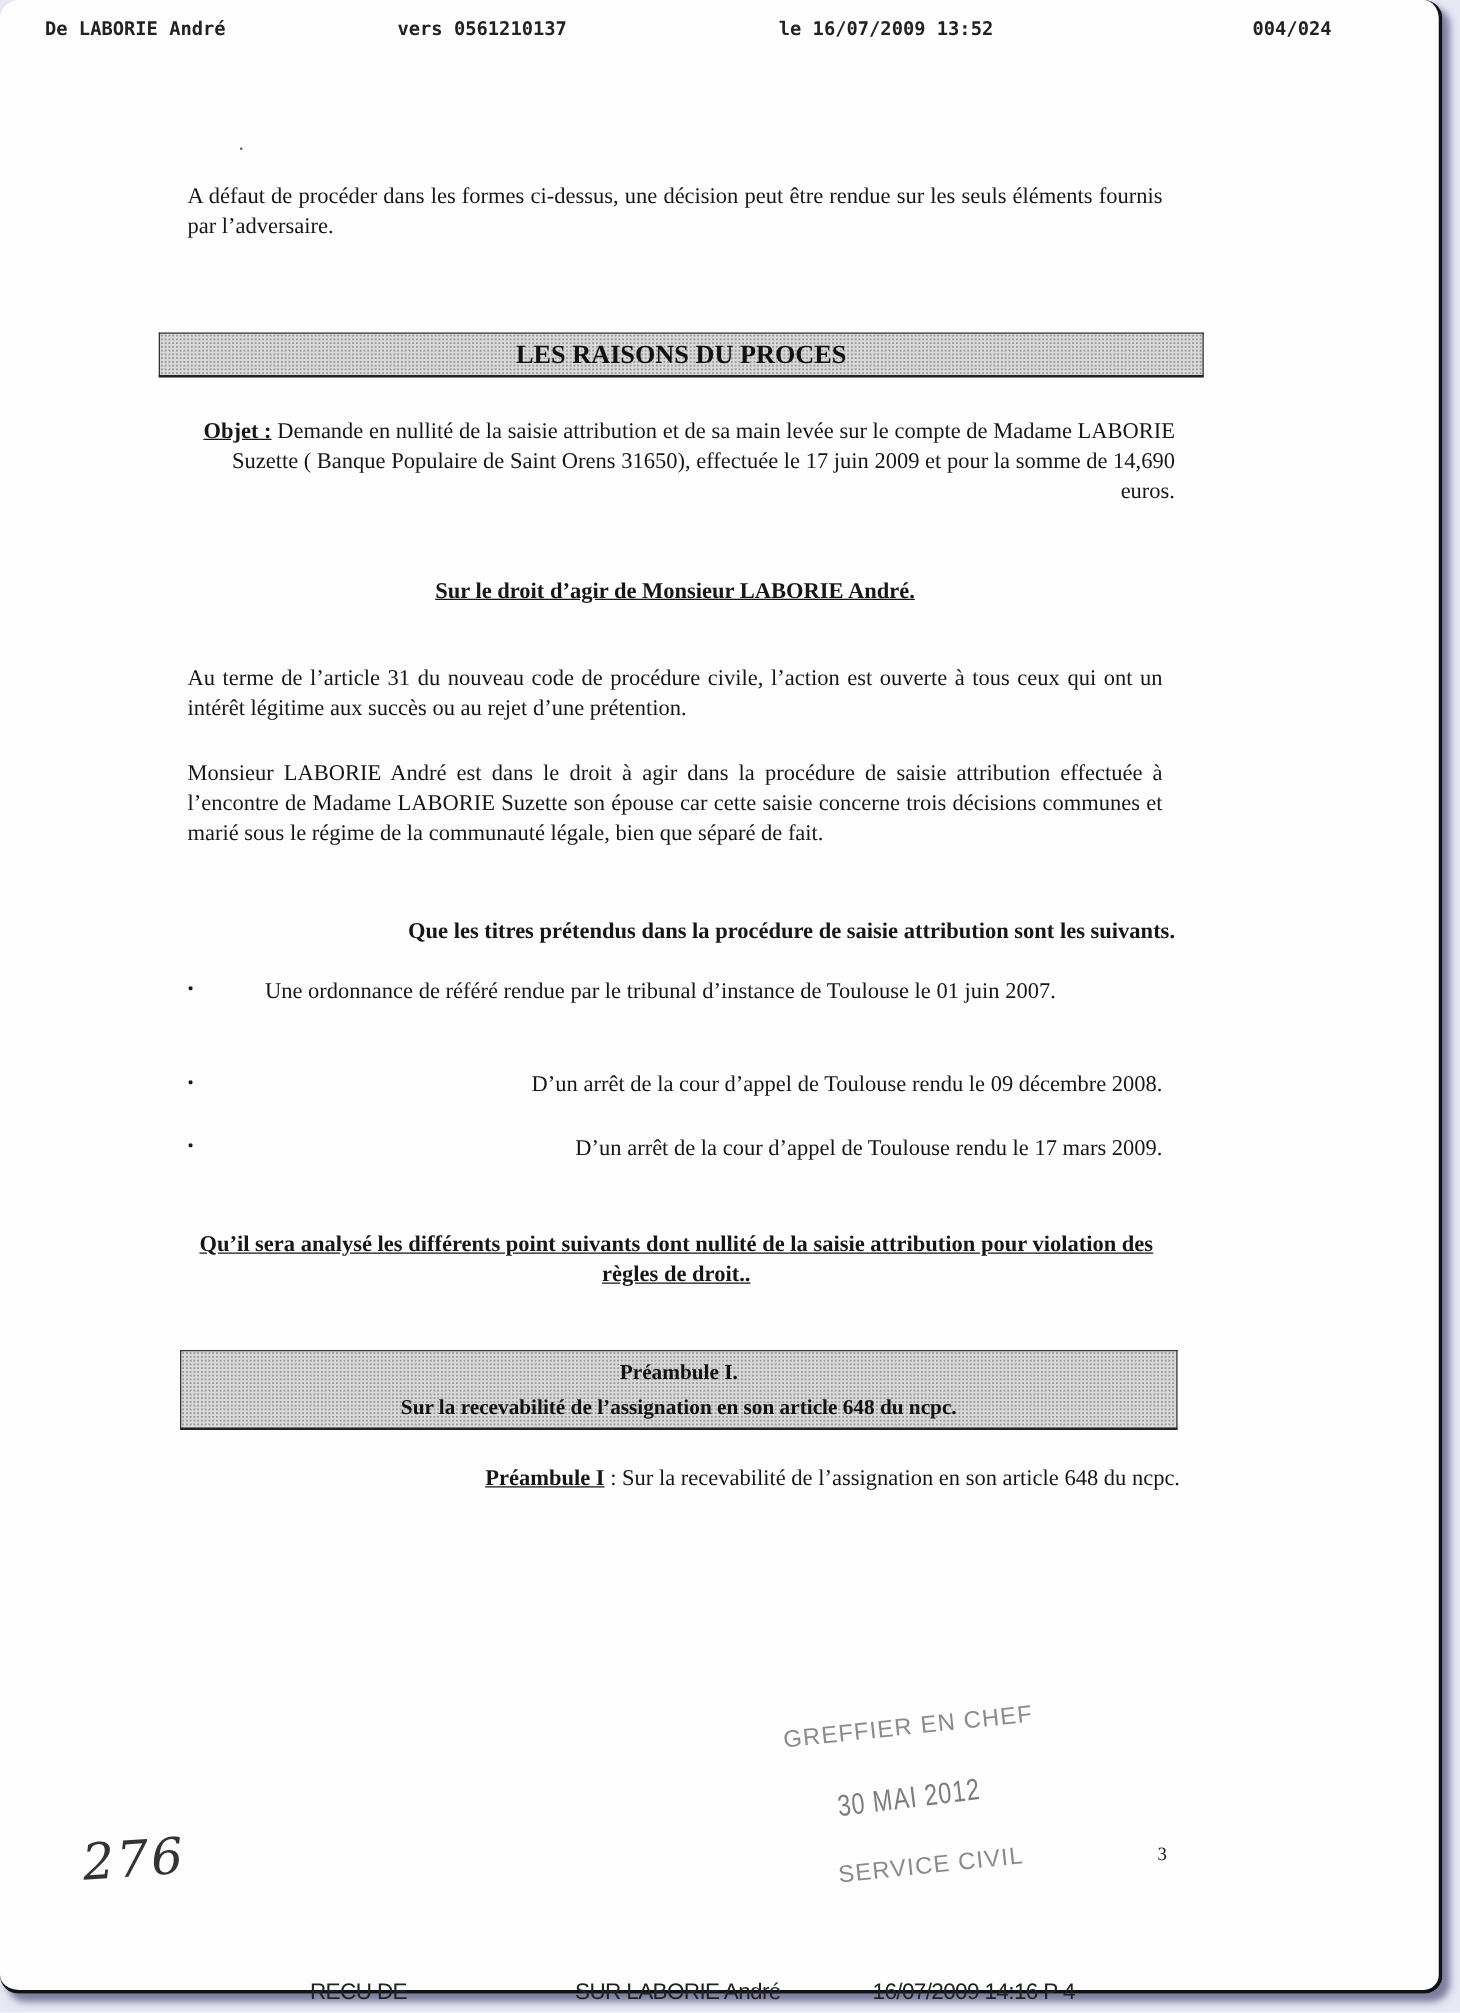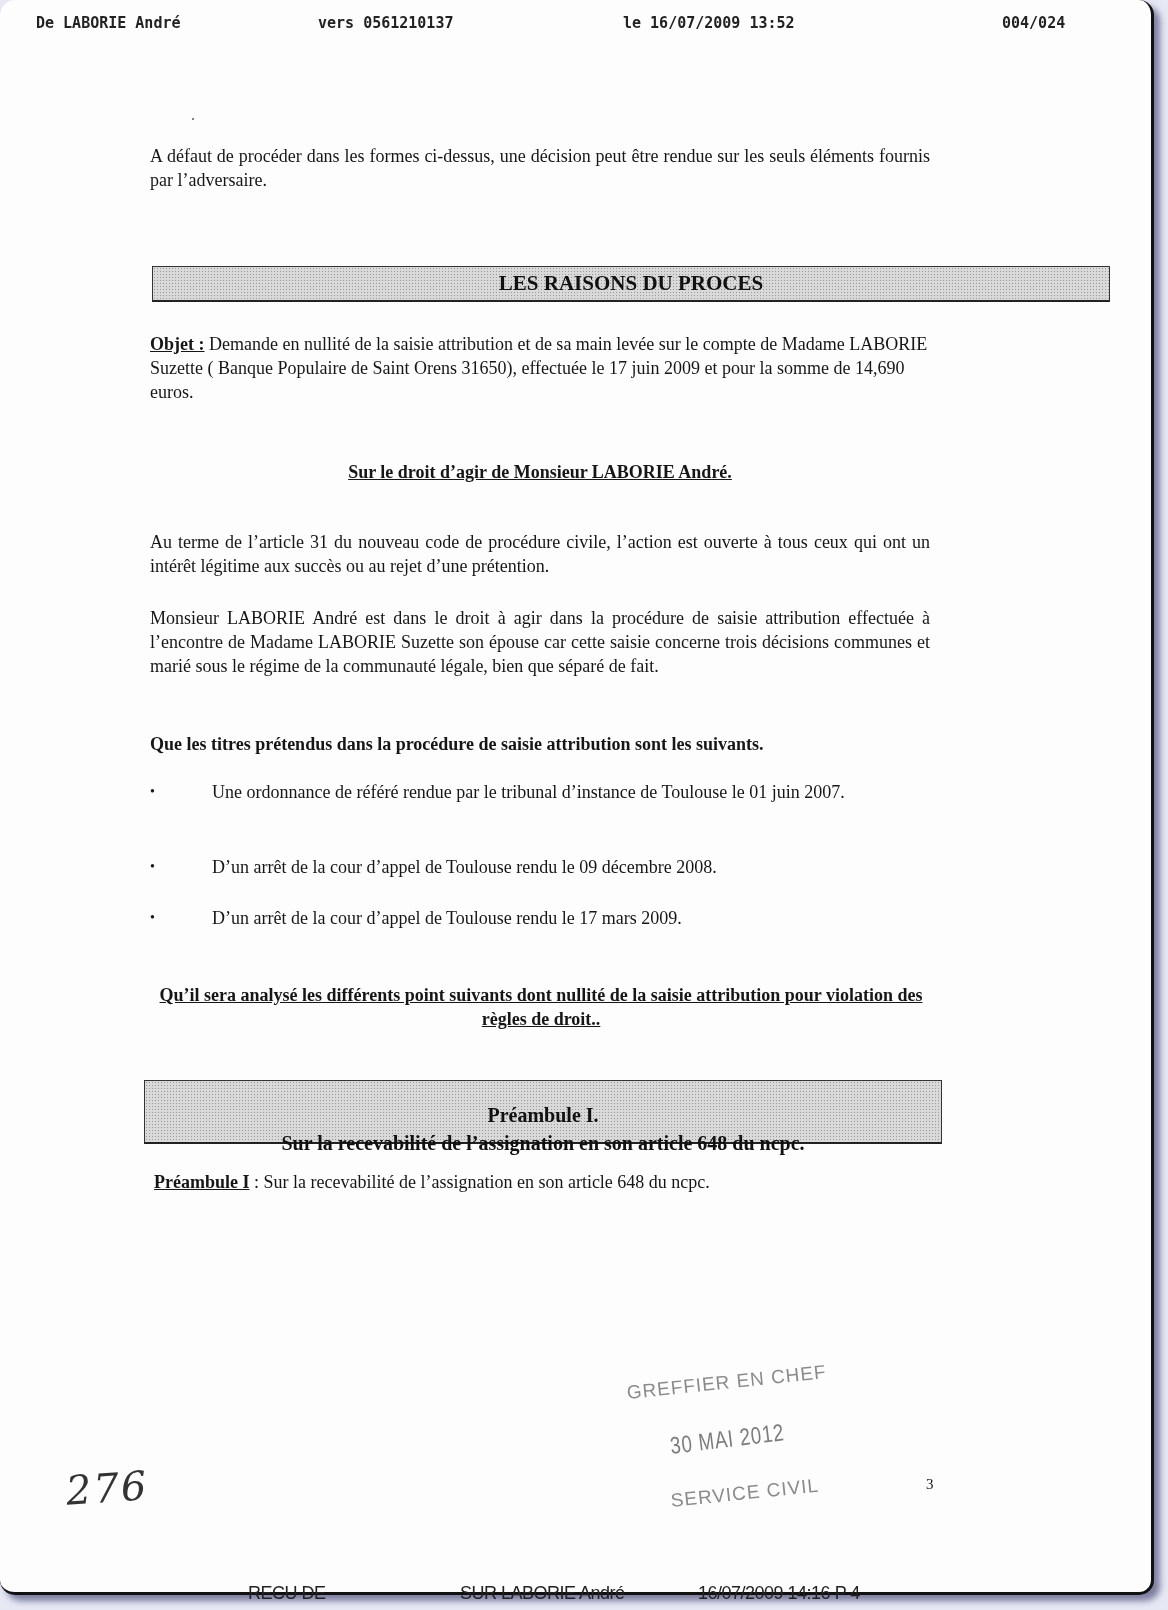--- a/index.html
+++ b/index.html
@@ -18,21 +18,21 @@
   }
   .fax-header {
     position: absolute; top: 14px; left: 0; width: 100%; height: 22px;
     font-family: "DejaVu Sans Mono", "Liberation Mono", monospace;
     font-size: 15px; font-weight: bold; color: #222;
   }
   .fax-header span { position: absolute; top: 0; white-space: nowrap; }
   .txt {
     position: absolute;
     font-family: "Liberation Serif", "DejaVu Serif", serif;
-    font-size: 18px; color: #161616; line-height: 24px;
+    font-size: 18px; color: #161616; line-height: 24px; text-align: right;
   }
   .just { text-align: justify; text-align-last: left; }
   .b { font-weight: bold; }
   .u { text-decoration: underline; }
   .box {
     position: absolute; box-sizing: border-box;
     border: 1.5px solid #333;
     border-bottom: 2px solid #222;
     background-color: #d9d9d9;
     background-image: radial-gradient(#9a9a9a 0.6px, transparent 0.8px);
@@ -67,21 +67,21 @@
     <span style="left:36px">De LABORIE André</span>
     <span style="left:318px">vers 0561210137</span>
     <span style="left:623px">le 16/07/2009 13:52</span>
     <span style="left:1002px">004/024</span>
   </div>
 
   <div class="dot" style="left:192px; top:118px"></div>
 
   <div class="txt just" style="left:150px; top:144px; width:780px;">A défaut de procéder dans les formes ci-dessus, une décision peut être rendue sur les seuls éléments fournis par l’adversaire.</div>
 
-  <div class="box" style="left:152px; top:266px; width:958px; height:36px; font-size:21px; line-height:33px;">
+  <div class="box" style="left:127px; top:266px; width:836px; height:36px; font-size:21px; line-height:33px;">
     <span>LES RAISONS DU PROCES</span>
   </div>
 
   <div class="txt" style="left:150px; top:332px; width:790px;">
     <span class="b u">Objet :</span><span> Demande en nullité de la saisie attribution et de sa main levée sur le compte de Madame LABORIE Suzette ( Banque Populaire de Saint Orens 31650), effectuée le 17 juin 2009 et pour la somme de 14,690 euros.</span>
   </div>
 
   <div class="txt b" style="left:150px; top:460px; width:780px; text-align:center;">
     <span class="u">Sur le droit d’agir de Monsieur LABORIE André.</span>
   </div>
@@ -97,21 +97,21 @@
   </div>
   <div class="txt" style="left:150px; top:855px; width:780px; padding-left:62px; box-sizing:border-box;">
     <span class="bullet">•</span><span>D’un arrêt de la cour d’appel de Toulouse rendu le 09 décembre 2008.</span>
   </div>
   <div class="txt" style="left:150px; top:906px; width:780px; padding-left:62px; box-sizing:border-box;">
     <span class="bullet">•</span><span>D’un arrêt de la cour d’appel de Toulouse rendu le 17 mars 2009.</span>
   </div>
 
   <div class="txt b u" style="left:152px; top:983px; width:778px; text-align:center;">Qu’il sera analysé les différents point suivants dont  nullité de la saisie attribution pour violation des règles de droit..</div>
 
-  <div class="box" style="left:144px; top:1080px; width:798px; height:64px; font-size:20px; line-height:28px; padding-top:20px;">
+  <div class="box" style="left:144px; top:1080px; width:798px; height:64px; font-size:17px; line-height:28px; padding-top:3px;">
     <div>Préambule I.</div>
     <div>Sur la recevabilité de l’assignation en son article 648 du ncpc.</div>
   </div>
 
   <div class="txt" style="left:154px; top:1170px; width:790px;">
     <span class="b u">Préambule I</span><span> : Sur la recevabilité de l’assignation en son article 648 du ncpc.</span>
   </div>
 
 
 

